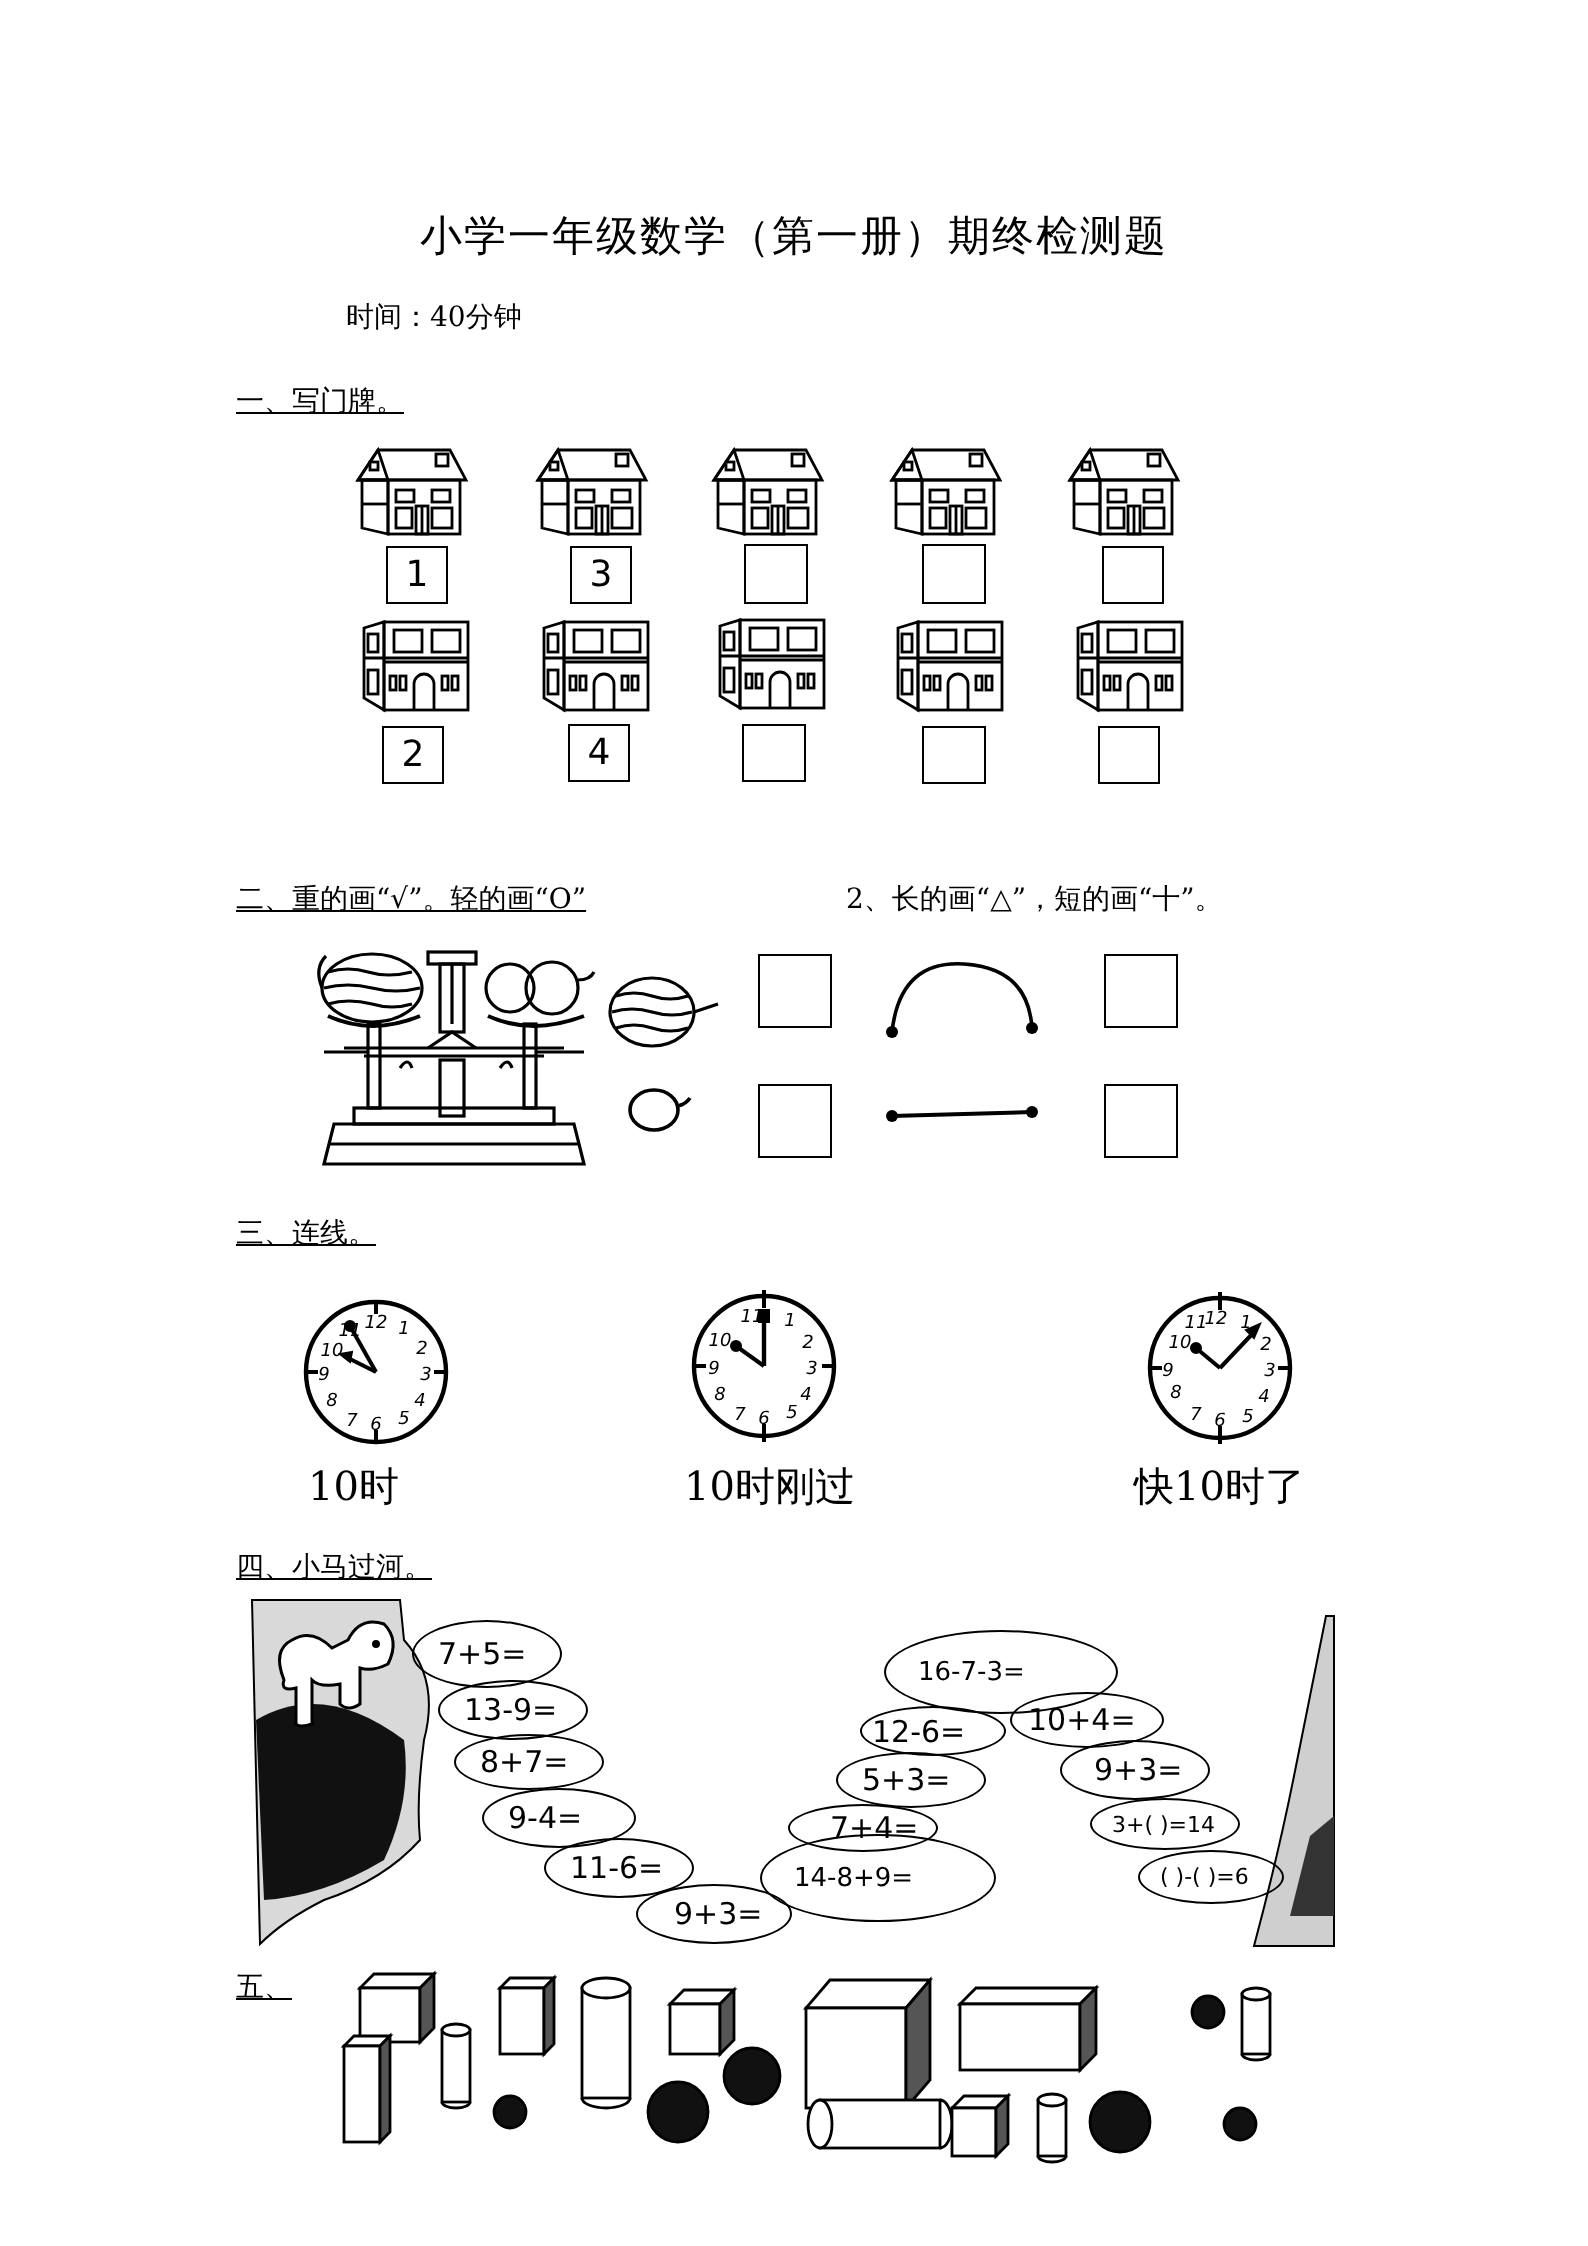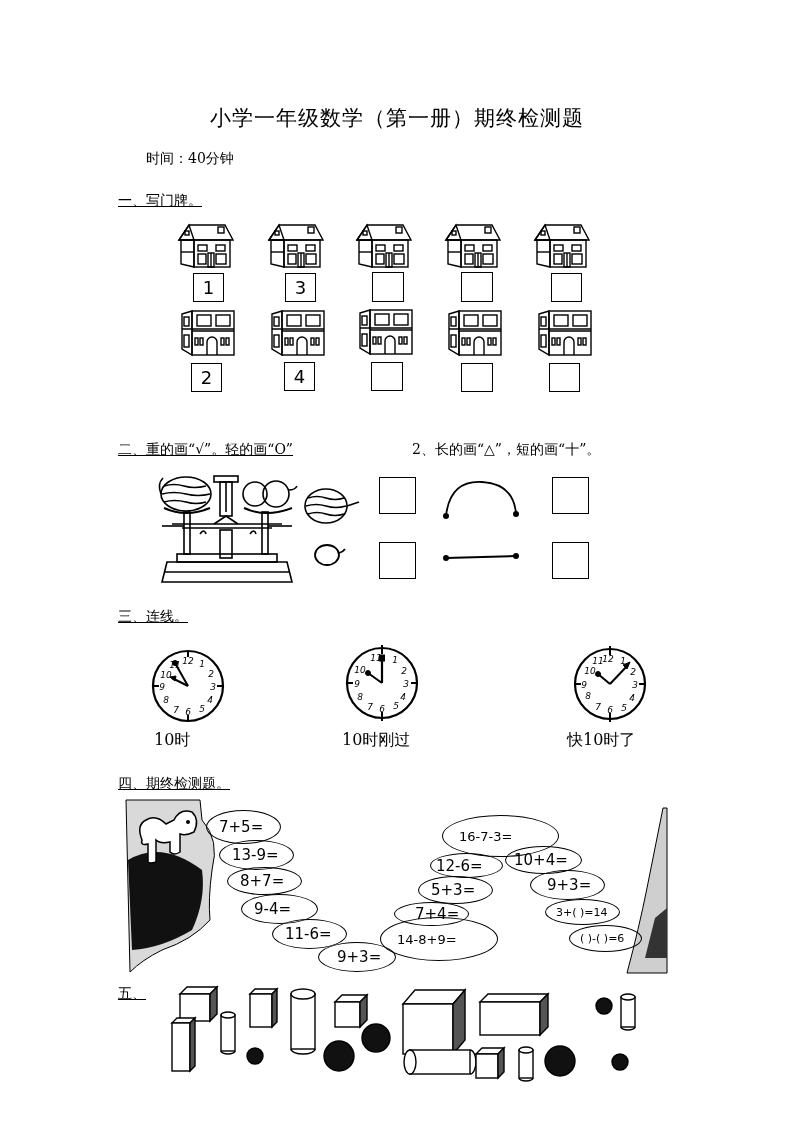--- a/index.html
+++ b/index.html
@@ -1,25 +1,25 @@
 <!DOCTYPE html>
 <html><head>
 <meta charset="utf-8">
 <style>
   html, body { margin: 0; padding: 0; background: #ffffff; }
   body { width: 794px; height: 1123px; position: relative; overflow: hidden;
          font-family: "DejaVu Serif", "Liberation Serif", serif; color: #000; }
   .abs { position: absolute; }
   .title { left: 0; width: 794px; top: 104px; text-align: center; font-size: 21px; letter-spacing: 1px; font-family: Liberation Serif, serif; }
-  .sub { left: 146px; top: 150px; font-size: 14px; }
+  .sub { left: 173px; top: 150px; font-size: 14px; }
   .sec { font-size: 14px; left: 118px; text-decoration: underline; }
   .box { position: absolute; border: 1.5px solid #000; background: #fff; box-sizing: border-box;
          font-family: "DejaVu Sans", "Liberation Sans", sans-serif; font-size: 18px;
          display: flex; align-items: center; justify-content: center; }
-  .clock-label { position: absolute; font-size: 16px; font-family: "DejaVu Serif", serif; }
+  .clock-label { position: absolute; font-size: 20px; font-family: "DejaVu Serif", serif; }
   .eq { position: absolute; border: 1.3px solid #000; border-radius: 50%; box-sizing: border-box;
         font-family: "DejaVu Sans", "Liberation Sans", sans-serif; font-size: 15px;
         display: flex; align-items: center; padding-left: 12px; background: transparent; }
   svg { position: absolute; overflow: visible; }
 </style>
 </head>
 <body>
 
 <div class="abs title">小学一年级数学（第一册）期终检测题</div>
 <div class="abs sub">时间：40分钟</div>
@@ -207,21 +207,21 @@
   </svg>
 
   <div class="box" style="left:191px;top:363px;width:31px;height:29px">2</div>
   <div class="box" style="left:284px;top:362px;width:31px;height:29px">4</div>
   <div class="box" style="left:371px;top:362px;width:32px;height:29px"></div>
   <div class="box" style="left:461px;top:363px;width:32px;height:29px"></div>
   <div class="box" style="left:549px;top:363px;width:31px;height:29px"></div>
 </div>
 
 <div class="abs sec" style="top:441px">二、重的画“√”。轻的画“O”</div>
-<div class="abs" style="left:412px;top:441px;font-size:14px">2、长的画“△”，短的画“十”。</div>
+<div class="abs" style="left:423px;top:441px;font-size:14px">2、长的画“△”，短的画“十”。</div>
 
 <svg style="left:152px;top:472px" width="150" height="112" viewBox="0 0 150 112">
   <g fill="none" stroke="#000" stroke-width="1.6">
     <ellipse cx="34" cy="22" rx="25" ry="17" fill="#fff"></ellipse>
     <path d="M12 14 q10 -3 20 0 q10 3 22 0"></path>
       <path d="M10 22 q12 -3 24 0 q12 3 24 0"></path>
       <path d="M12 30 q10 -3 22 0 q10 3 20 0"></path>
     <path d="M9 22 q-4 -10 2 -16"></path>
     <path d="M12 36 q22 10 46 0" stroke-width="2"></path>
     <circle cx="103" cy="22" r="12"></circle>
@@ -365,21 +365,21 @@
       <text x="-22" y="15">8</text>
       <text x="-26" y="4">9</text>
       <text x="-20" y="-10">10</text>
   </g>
 </svg>
 
 <div class="clock-label" style="left:154px;top:730px">10时</div>
 <div class="clock-label" style="left:342px;top:730px">10时刚过</div>
 <div class="clock-label" style="left:567px;top:730px">快10时了</div>
 
-<div class="abs sec" style="top:775px">四、期终检测题。</div>
+<div class="abs sec" style="top:775px">四、小马过河。</div>
 
 <svg style="left:122px;top:800px" width="100" height="175" viewBox="0 0 100 175">
   <path d="M4 0 L78 0 L80 20 Q98 40 90 70 Q86 100 88 120 Q70 140 40 150 Q20 160 8 172 L4 0 Z" fill="#d9d9d9" stroke="#000" stroke-width="1"></path>
   <path d="M6 60 Q40 40 80 70 Q84 100 70 130 Q40 148 10 150 Z" fill="#111"></path>
   <g fill="#fff" stroke="#000" stroke-width="1.5">
     <path d="M20 40 Q14 25 24 20 Q34 14 44 24 L52 20 Q58 8 70 12 Q78 20 72 32 Q64 36 58 34 L58 52 Q52 56 48 52 L48 42 Q38 44 34 40 L34 62 Q28 64 26 62 L26 44 Q18 46 20 40 Z"></path>
   </g>
   <circle cx="66" cy="22" r="2" fill="#000"></circle>
 </svg>
 <svg style="left:625px;top:808px" width="45" height="165" viewBox="0 0 45 165">

